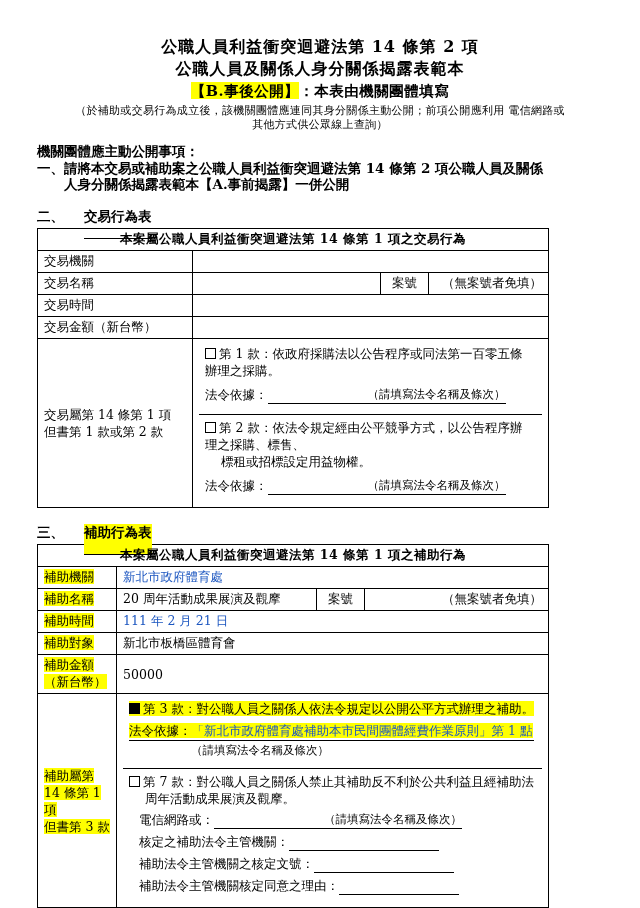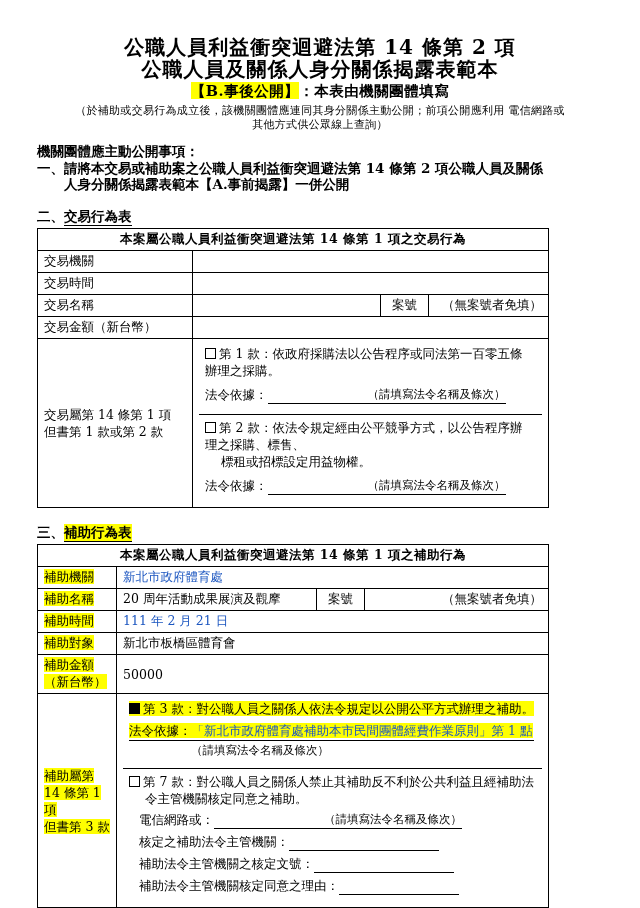--- a/index.html
+++ b/index.html
@@ -5,31 +5,31 @@
   * { box-sizing: border-box; }
   html,body { margin:0; padding:0; background:#ffffff; }
   .page {
     width:640px; height:908px; position:relative; overflow:hidden;
     background:#ffffff; color:#000;
     font-family:"DejaVu Serif","Liberation Serif",serif;
     font-size:12.5px;
   }
   .center { text-align:center; }
   .titles { padding-top:36px; }
-  .title-line { font-size:20px; font-weight:bold; line-height:22px; letter-spacing:1px; }
+  .title-line { font-size:16px; font-weight:bold; line-height:22px; letter-spacing:1px; }
   .badge-line { font-size:14.5px; font-weight:bold; line-height:20px; margin-top:1px; letter-spacing:0.5px; }
   .hl { background:var(--hl,#ffff00); }
   .note { font-size:11px; line-height:14px; letter-spacing:0.3px; }
   .notes { margin-top:3px; }
   .content { margin-left:37px; margin-right:15px; }
   .sec-heading { font-size:13.5px; font-weight:bold; line-height:17px; margin-top:11px; }
   .list-item { display:flex; font-size:13.5px; font-weight:bold; line-height:16px; }
   .list-item .no { white-space:nowrap; }
   .section-title { font-size:13.5px; font-weight:bold; line-height:18px; margin-top:15px; }
-  .u-title { border-bottom:1px solid #000; padding-bottom:1px; }
+  .u-title { border-bottom:1px solid #000; padding-bottom:14px;margin-left:20px; }
   table.form { border-collapse:collapse; width:512px; margin-top:3px; border:1.5px solid #000; }
   table.form td { border:1px solid #000; font-size:12.5px; padding:2px 6px; height:22px; vertical-align:middle; }
   td.th { text-align:center; font-weight:bold; letter-spacing:0.5px; }
   td.caseno { text-align:center; padding:2px 2px; }
   td.casehint { text-align:right; font-size:11px; padding-right:4px; }
   td.biglbl { vertical-align:top; padding-top:4px; line-height:17px; }
   td.big { padding:0; vertical-align:top; }
   .sub { padding:4px 8px 10px 6px; }
   .sub.divided { border-bottom:1px solid #000; }
   .line { line-height:17px; }
@@ -89,28 +89,28 @@
         </colgroup>
       <tbody>
           <tr>
         <td class="th" colspan="4">本案屬公職人員利益衝突迴避法第 14 條第 1 項之交易行為</td>
       </tr>
       <tr>
         <td>交易機關</td>
         <td colspan="3"></td>
       </tr>
       <tr>
-        <td>交易時間</td>
-        <td colspan="3"></td>
-      </tr>
-      <tr>
         <td>交易名稱</td>
         <td></td>
         <td class="caseno">案號</td>
         <td class="casehint">（無案號者免填）</td>
+      </tr>
+      <tr>
+        <td>交易時間</td>
+        <td colspan="3"></td>
       </tr>
       <tr>
         <td>交易金額（新台幣）</td>
         <td colspan="3"></td>
       </tr>
       <tr>
         <td class="biglbl">
           <span>交易屬第 14 條第 1 項</span><br>
           <span>但書第 1 款或第 2 款</span>
         </td>
@@ -186,21 +186,21 @@
             </div>
             <div class="law-full">
               <span class="hl">法令依據：</span><span class="hl blue">「新北市政府體育處補助本市民間團體經費作業原則」第 1 點</span>
             </div>
             <div class="hint-indent">（請填寫法令名稱及條次）</div>
           </div>
           <div class="sub">
             <div class="line">
               <span class="cb"></span><span>第 7 款：對公職人員之關係人禁止其補助反不利於公共利益且經補助法</span>
             </div>
-            <div class="line2">令主管機關核定同意之補助。</div>
+            <div class="line2">周年活動成果展演及觀摩。</div>
             <div class="field-line">
               <span>電信網路或：</span><span class="ugroup"><span class="blank w110"></span><span class="small-hint">（請填寫法令名稱及條次）</span></span>
             </div>
             <div class="field-line">
               <span>核定之補助法令主管機關：</span><span class="ugroup"><span class="blank w150"></span></span>
             </div>
             <div class="field-line">
               <span>補助法令主管機關之核定文號：</span><span class="ugroup"><span class="blank w140"></span></span>
             </div>
             <div class="field-line">

